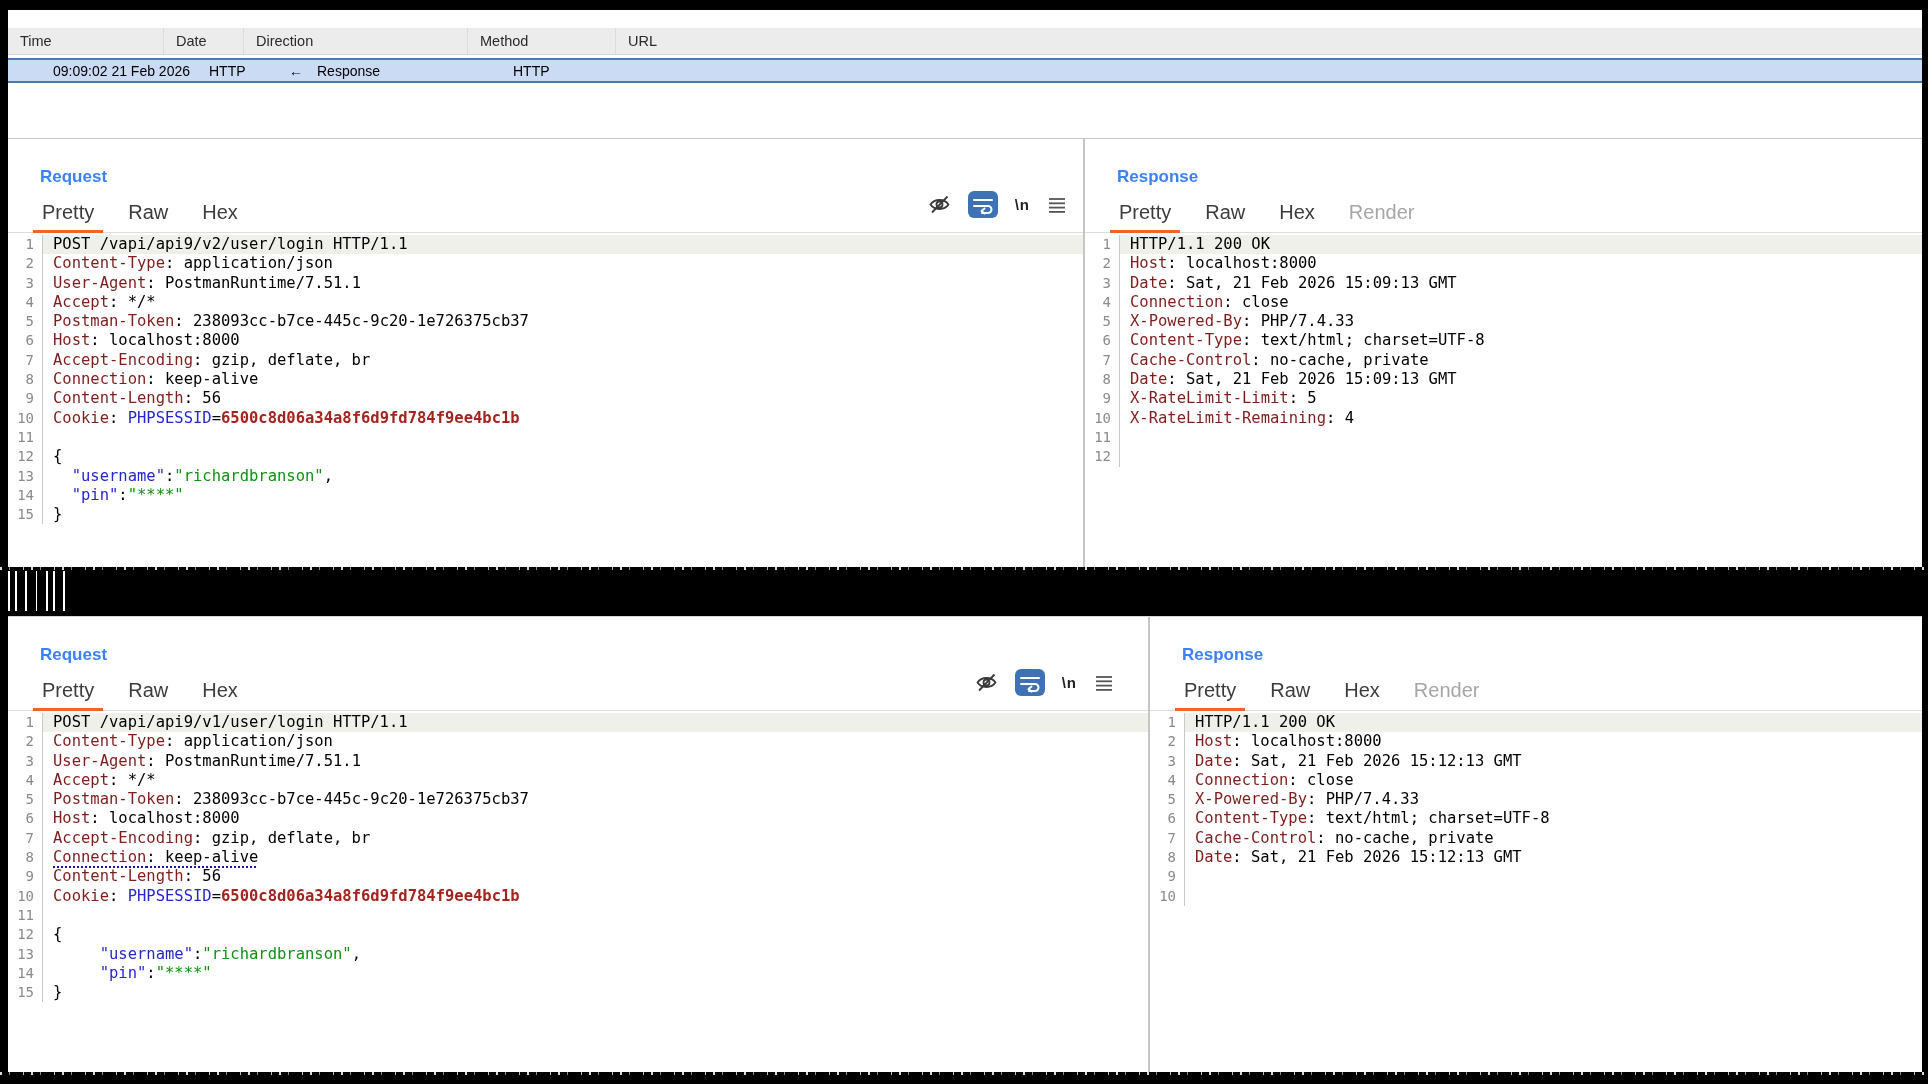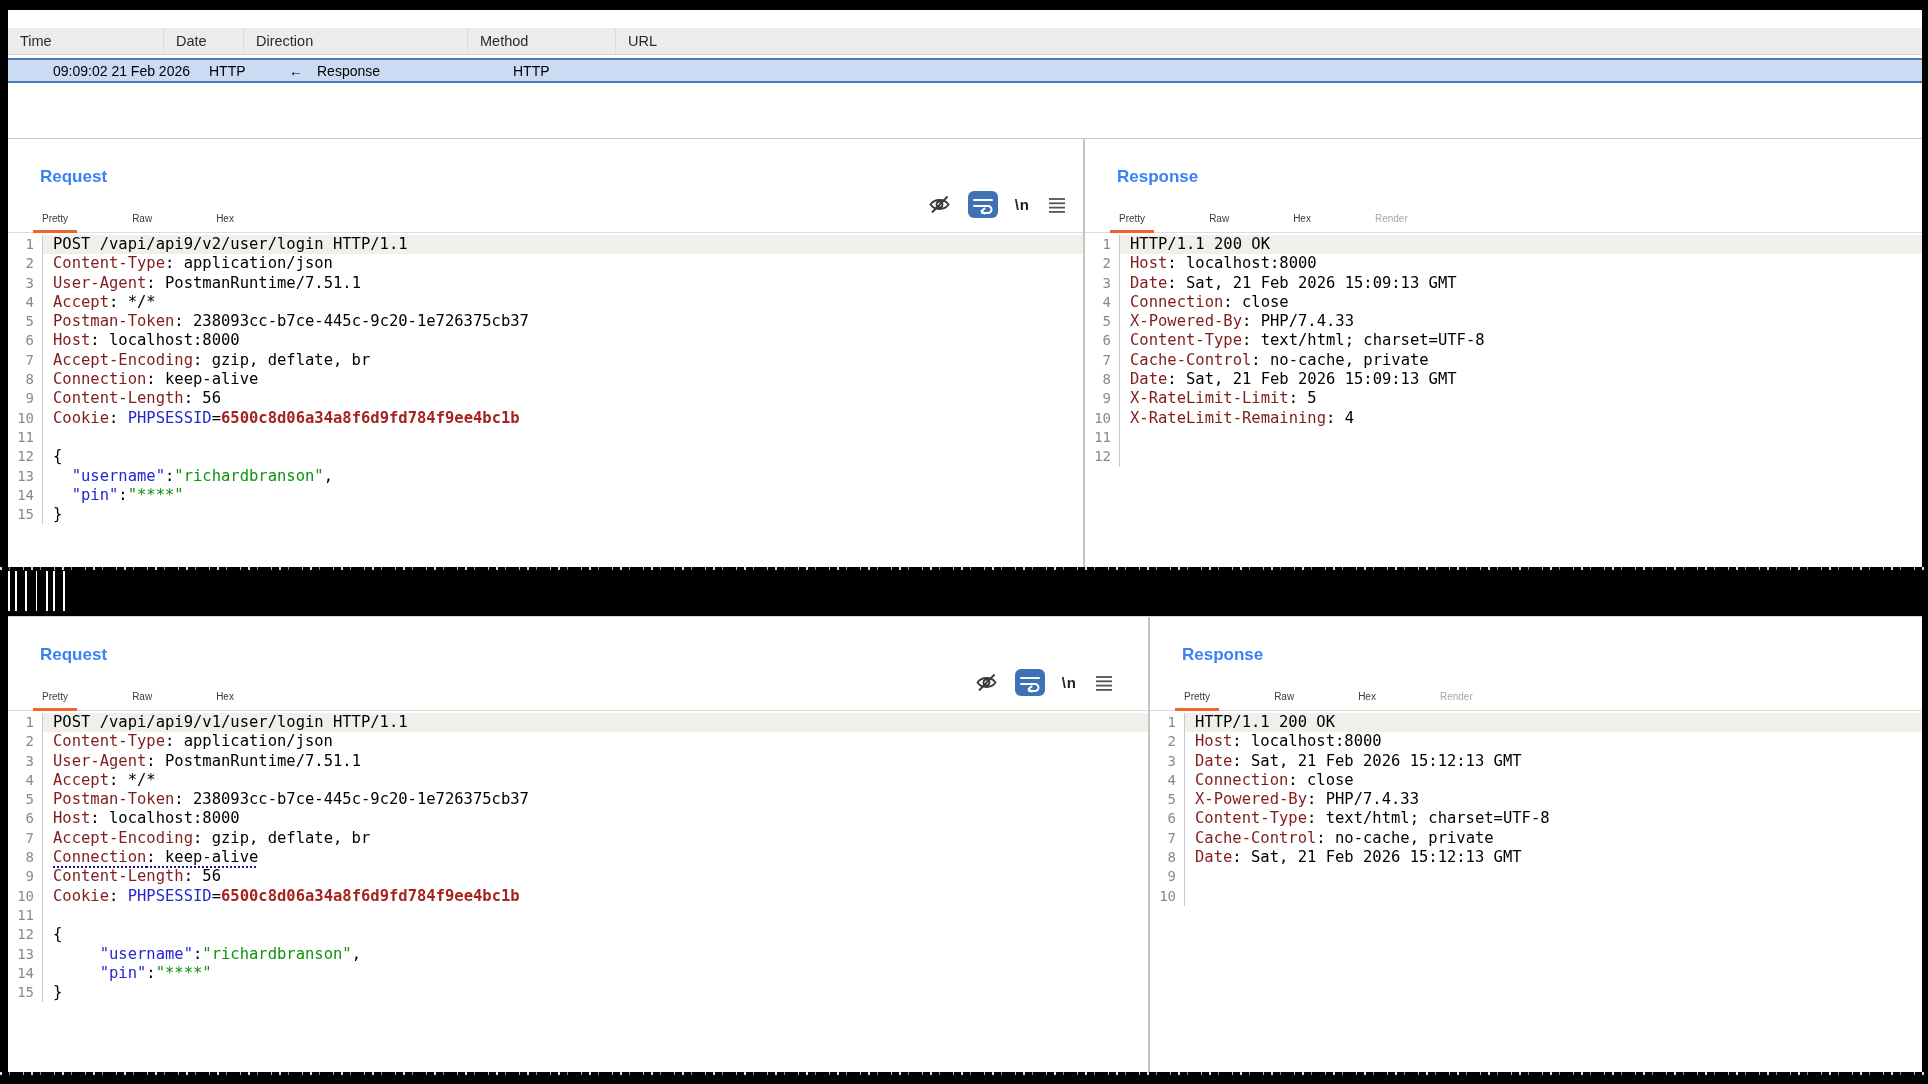--- a/index.html
+++ b/index.html
@@ -27,21 +27,21 @@
   
   .top-split{position:absolute;left:0;right:0;top:128px;bottom:0;display:flex;border-top:1px solid #c8c8c8;box-sizing:border-box;}
   .pane{position:relative;box-sizing:border-box;background:#fff;}
   .top-split .pane-request{width:1077px;border-right:2px solid #c5c5c5;}
   .top-split .pane-response{flex:1;}
   .bottom-section .pane-request{width:1142px;border-right:2px solid #c5c5c5;}
   .bottom-section .pane-response{flex:1;}
   
   .panel-head{position:relative;height:94px;border-bottom:1px solid #dcdcdc;box-sizing:border-box;}
   .panel-title{position:absolute;left:32px;top:28px;font-size:17px;font-weight:bold;color:#3b82f6;}
-  .tab-bar{position:absolute;left:34px;bottom:8px;display:flex;gap:64px;font-size:10px;color:#3c3c3c;}
+  .tab-bar{position:absolute;left:34px;bottom:8px;display:flex;gap:34px;font-size:20px;color:#3c3c3c;}
   .tab{position:relative;cursor:pointer;}
   .tab.active::after{content:"";position:absolute;left:-9px;right:-9px;bottom:-9px;height:3px;background:#f2622a;}
   .tab.disabled{color:#a6a6a6;}
   .toolbar{position:absolute;top:52px;display:flex;align-items:center;gap:17px;}
   .toolbar.tb-top{right:16px;} .toolbar.tb-bottom{right:34px;}
   .tb-btn{display:flex;align-items:center;justify-content:center;cursor:pointer;}
   .wrap-btn{width:30px;height:27px;background:#3e72b5;border-radius:6px;}
   .nl-glyph{font-size:15px;font-weight:600;color:#222;letter-spacing:1px;}
   
   .code-area{padding-top:2px;font-family:"DejaVu Sans Mono",monospace;font-size:15.5px;line-height:19.3px;color:#000;cursor:text;}

